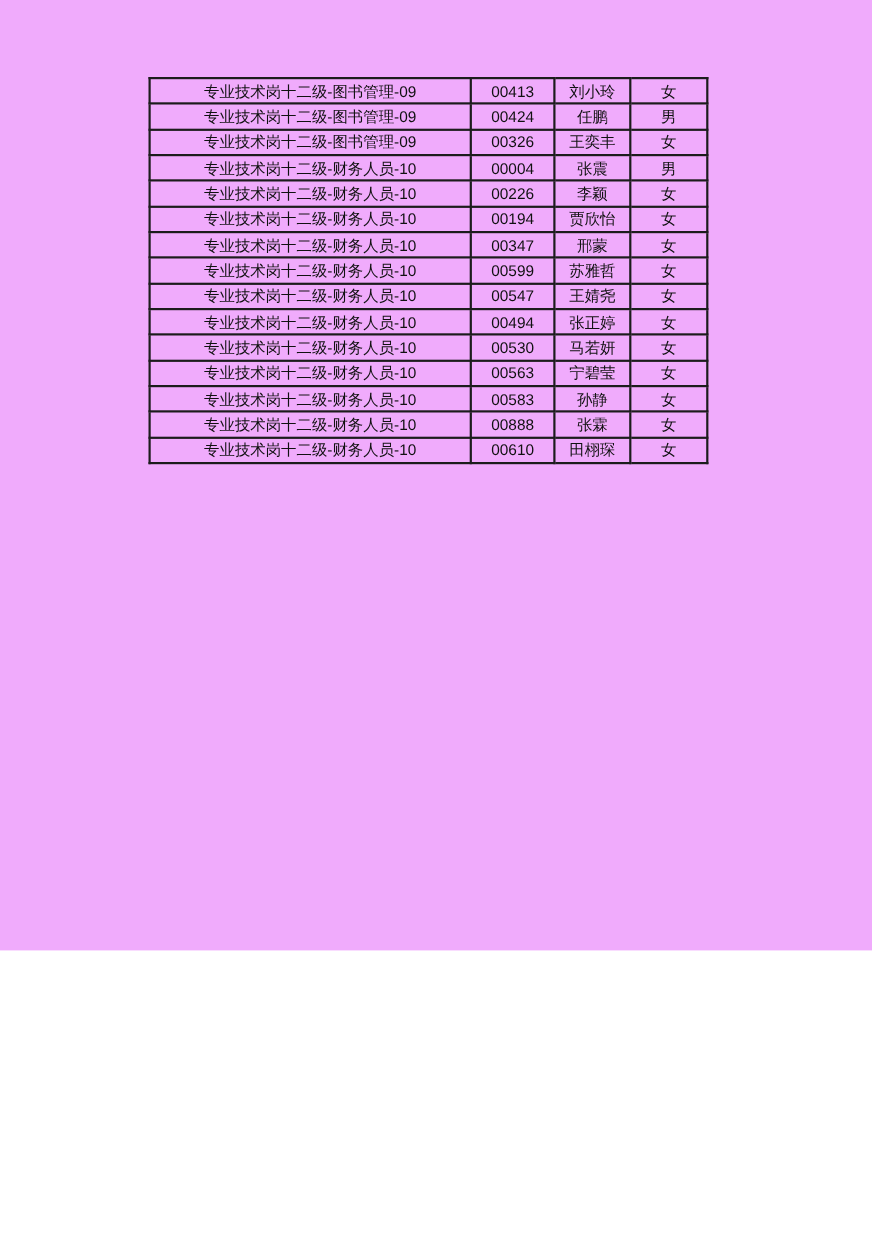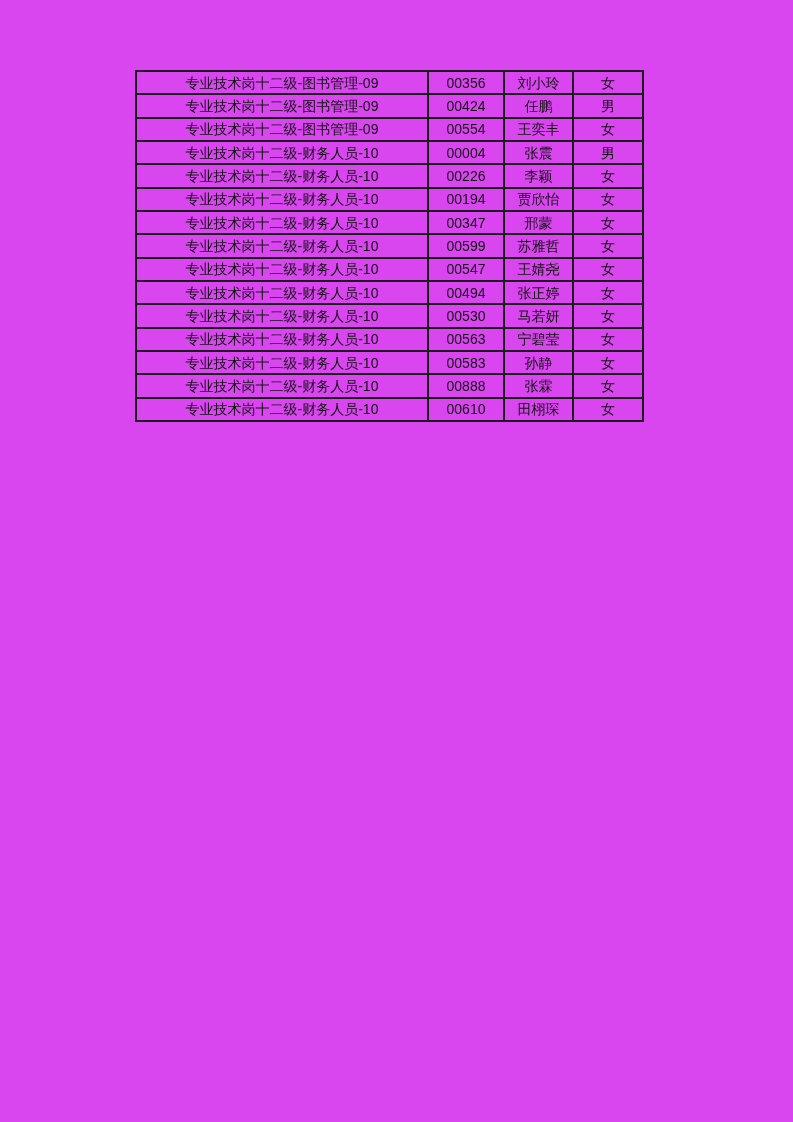--- a/index.html
+++ b/index.html
@@ -6,22 +6,22 @@
   html, body {
     width: 793px;
     height: 1122px;
     background: #ffffff;
     font-family: "Liberation Sans", "DejaVu Sans", sans-serif;
     overflow: hidden;
   }
   .page {
     position: relative;
     width: 793px;
-    height: 1122px;
-    background: #d946ef;
+    height: 864px;
+    background: #f0abfc;
   }
   table.roster {
     position: absolute;
     left: 135px;
     top: 70px;
     width: 507px;
     height: 350px;
     border-collapse: collapse;
     table-layout: fixed;
   }
@@ -49,33 +49,33 @@
   <table class="roster">
     <colgroup>
       <col class="c-position">
         <col class="c-number">
         <col class="c-name">
         <col class="c-gender">
     </colgroup>
     <tbody>
       <tr>
         <td>专业技术岗十二级-图书管理-09</td>
-        <td>00356</td>
+        <td>00413</td>
         <td>刘小玲</td>
         <td>女</td>
       </tr>
       <tr>
         <td>专业技术岗十二级-图书管理-09</td>
         <td>00424</td>
         <td>任鹏</td>
         <td>男</td>
       </tr>
       <tr>
         <td>专业技术岗十二级-图书管理-09</td>
-        <td>00554</td>
+        <td>00326</td>
         <td>王奕丰</td>
         <td>女</td>
       </tr>
       <tr>
         <td>专业技术岗十二级-财务人员-10</td>
         <td>00004</td>
         <td>张震</td>
         <td>男</td>
       </tr>
       <tr>

